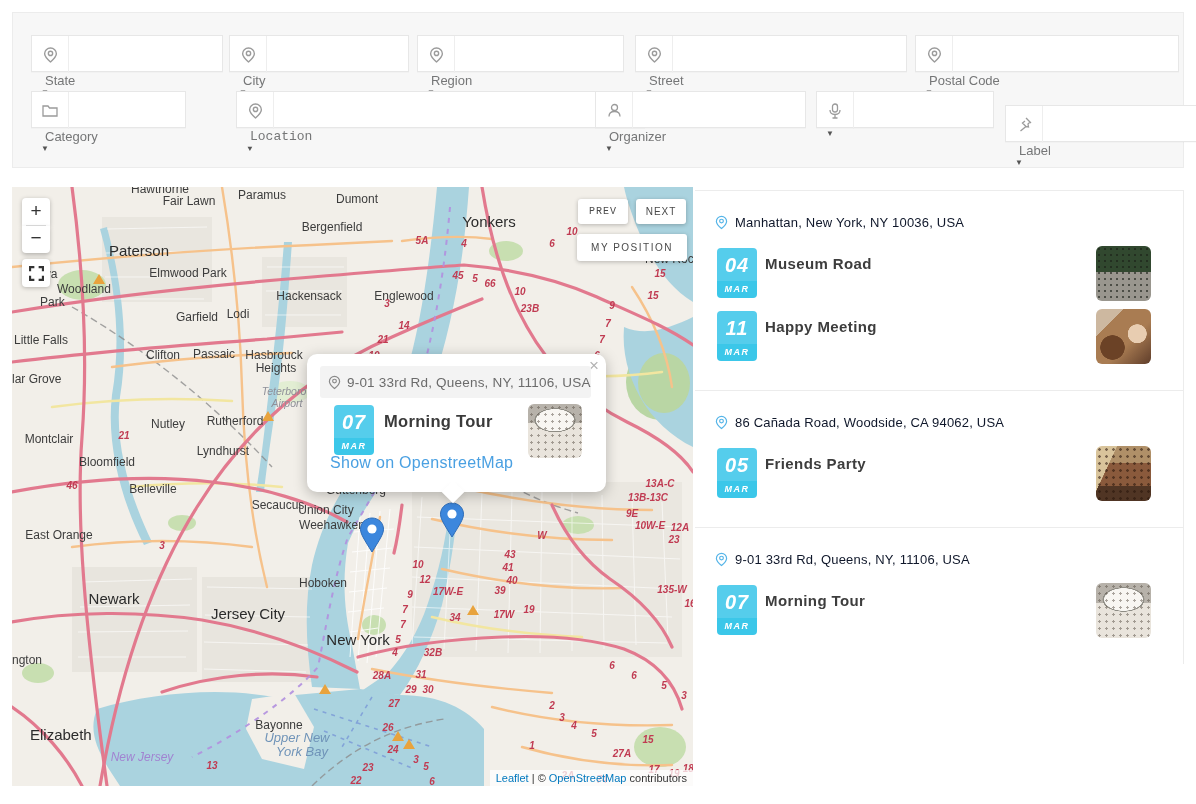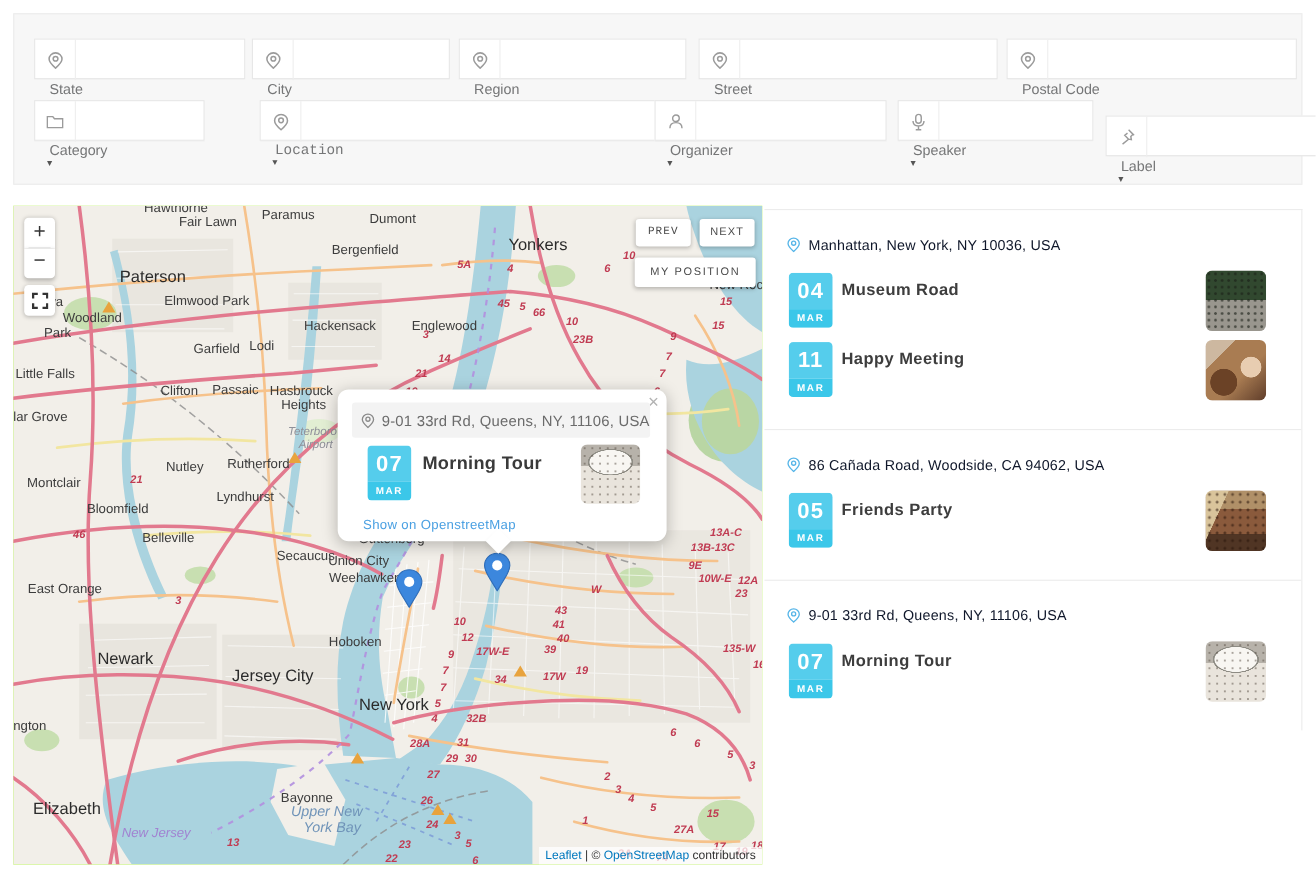--- a/index.html
+++ b/index.html
@@ -49,27 +49,27 @@
 
   
   .popup { position:absolute; left:295px; top:167px; width:299px; height:138px; background:#fff; border-radius:10px; box-shadow:0 3px 14px rgba(0,0,0,.25); }
   .popup .tail { position:absolute; left:138px; bottom:-8px; width:16px; height:16px; background:#fff; transform:rotate(45deg); box-shadow:3px 3px 6px rgba(0,0,0,.08); }
   .popup .close { position:absolute; right:7px; top:3px; font-size:17px; color:#b3b3b3; cursor:pointer; line-height:17px; }
   .popup .addr { position:absolute; left:13px; top:12px; width:271px; height:32px; background:#f3f3f3; border-radius:3px; display:flex; align-items:center; padding:0 8px; font-size:13.5px; color:#6b6b6b; white-space:nowrap; letter-spacing:.2px; }
   .popup .addr svg { margin-right:6px; flex:0 0 auto; }
   .popup .badge { position:absolute; left:27px; top:51px; }
   .popup .ptitle { position:absolute; left:77px; top:58px; font-size:16.5px; font-weight:bold; color:#3a3a3a; letter-spacing:.3px; }
   .popup .pthumb { position:absolute; right:24px; top:50px; width:54px; height:54px; border-radius:6px; }
-  .popup .oslink { position:absolute; left:23px; top:116px; font-size:12px; color:#4aa0e2; letter-spacing:.3px; cursor:pointer; }
+  .popup .oslink { position:absolute; left:23px; top:100px; font-size:16px; color:#4aa0e2; letter-spacing:.3px; cursor:pointer; }
 
   .attrib { position:absolute; right:0; bottom:0; background:rgba(255,255,255,.75); font-size:11px; color:#333; padding:2px 6px; white-space:nowrap; }
   .attrib .lnk { color:#0078be; cursor:pointer; }
 
   
-  .badge { width:40px; height:50px; border-radius:4px; overflow:hidden; text-align:center; flex:0 0 40px; }
+  .badge { width:40px; height:50px; border-radius:4px; overflow:hidden; text-align:center; flex:0 0 40px;font-style:italic; }
   .badge .d { background:#55cdec; color:#fff; font-size:20px; font-weight:bold; height:33px; line-height:34px; letter-spacing:1px; }
   .badge .m { background:#3bc7e9; color:#fff; font-size:9px; font-weight:bold; height:17px; line-height:17px; letter-spacing:1.5px; }
 
   
   .events { position:absolute; left:695px; top:190px; width:489px; border-top:1px solid #ececec; border-right:1px solid #ececec; background:#fff; }
   .group { padding:24px 32px 18px 20px; border-bottom:1px solid #ececec; position:relative; }
   .group:last-child { border-bottom:none; }
   .g-addr { display:flex; align-items:center; font-size:13px; color:#0f172a; letter-spacing:.2px; margin-bottom:16px; }
   .g-addr svg { margin-right:7px; flex:0 0 auto; }
   .item { position:relative; height:55px; margin:0 0 8px 2px; }
@@ -166,21 +166,20 @@
     <span class="lbl">Organizer</span>
     <span class="arr">▼</span>
   </div>
   <div class="filter f-speaker">
     <span class="ic">
         <svg width="12" height="16" viewBox="0 0 12 16">
           <rect x="3.5" y="1" width="5" height="8" rx="2.5"></rect>
           <path d="M1,7 C1,10 3,11.5 6,11.5 C9,11.5 11,10 11,7 M6,11.5 L6,15 M3.5,15 L8.5,15"></path>
         </svg>
       </span>
-    <span class="lbl">Speaker</span>
     <span class="arr">▼</span>
   </div>
   <div class="filter f-label">
     <span class="ic">
         <svg width="15" height="15" viewBox="0 0 15 15">
           <path d="M9,1 L14,6 M10,2 L13,5 L11,7 L11.5,10 L9,9.5 L3.5,14 M9,9.5 L5.5,6 L8,4"></path>
         </svg>
       </span>
     <span class="lbl">Label</span>
     <span class="arr">▼</span>

